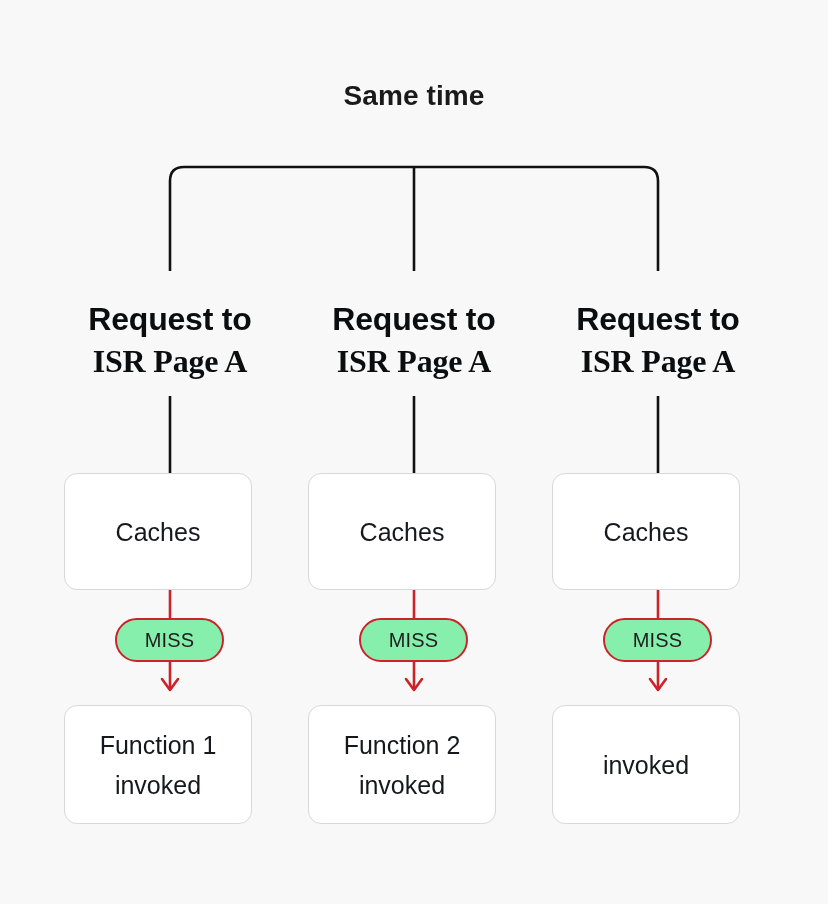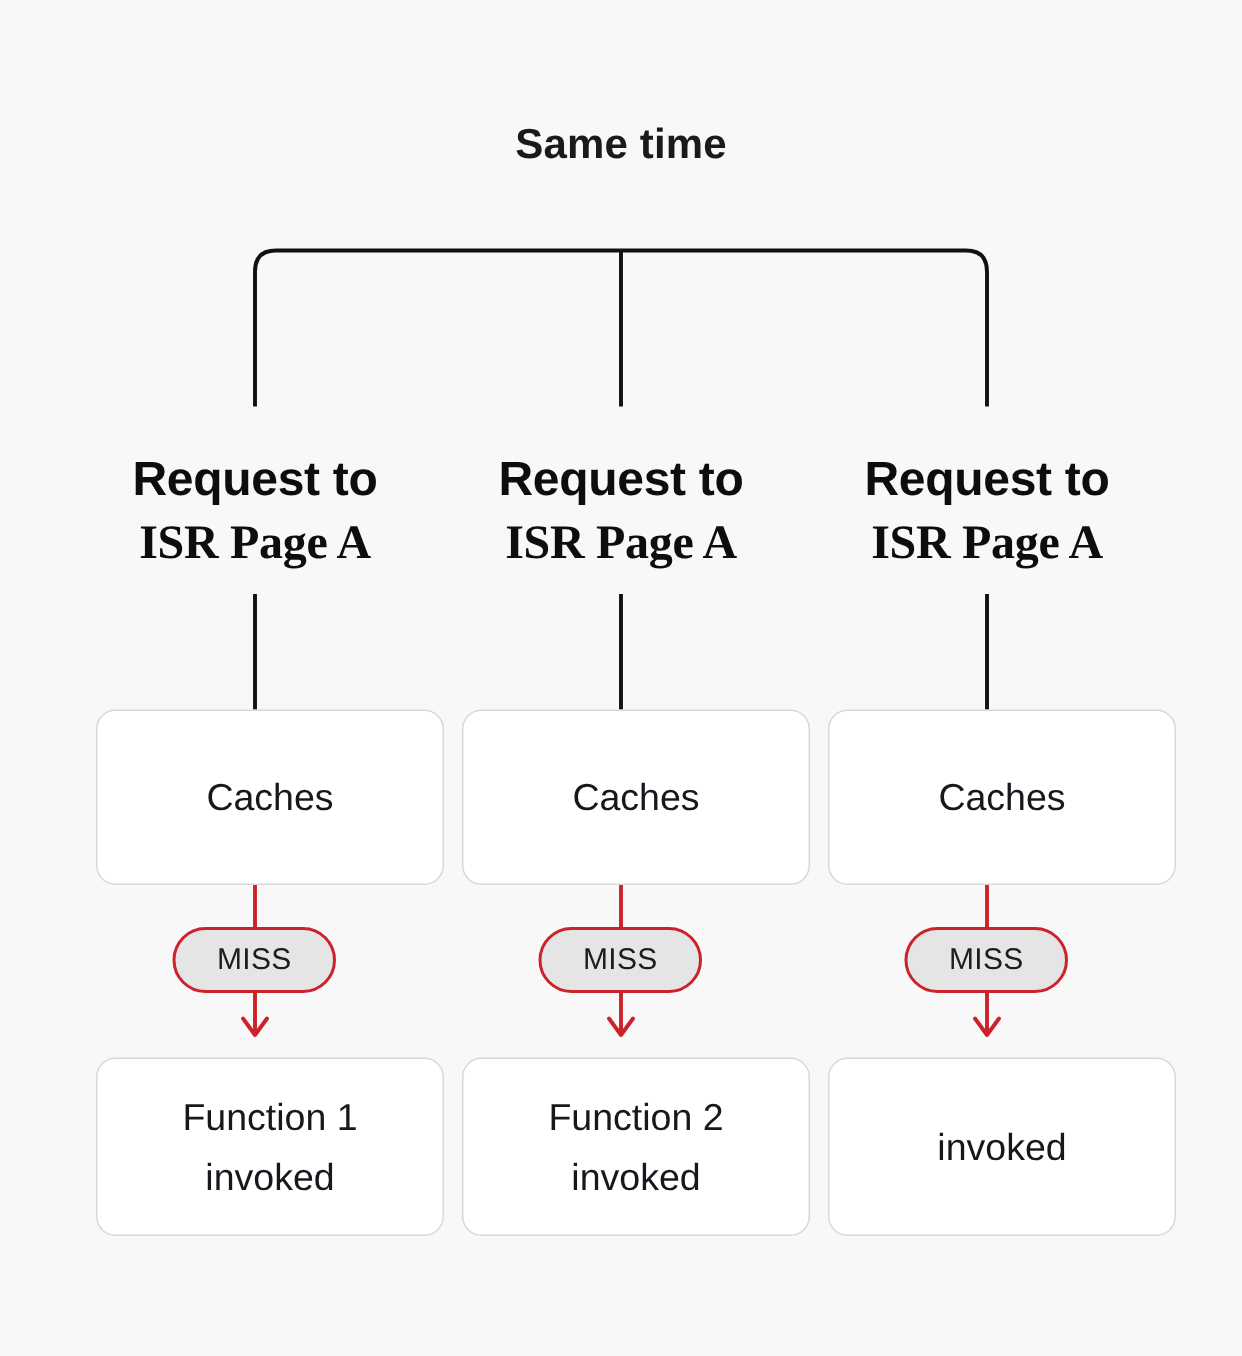--- a/index.html
+++ b/index.html
@@ -68,21 +68,21 @@
     font-weight: 700;
     line-height: 42px;
     letter-spacing: -0.2px;
     color: #0c0d0e;
   }
   .req-label .l2 { display: block; font-family: Liberation Serif, serif; }
 
   .node-box {
     position: absolute;
     left: 0;
-    width: 232px;
+    width: 188px;
     background: #ffffff;
     border: 1px solid #d6d8da;
     border-radius: 13px;
     box-sizing: border-box;
     display: flex;
     align-items: center;
     justify-content: center;
     text-align: center;
     font-size: 25px;
     font-weight: 400;
@@ -102,21 +102,21 @@
   
   .miss-pill {
     position: absolute;
     top: 618px;
     left: 51px;
     width: 109px;
     height: 44px;
     box-sizing: border-box;
     border: 2px solid #cc2229;
     border-radius: 22px;
-    background: #e5e5e5;
+    background: #86efac;
     display: flex;
     align-items: center;
     justify-content: center;
     font-size: 20px;
     font-weight: 400;
     color: #1d1d1f;
     letter-spacing: 0.2px;
   }
 </style>
 </head>

